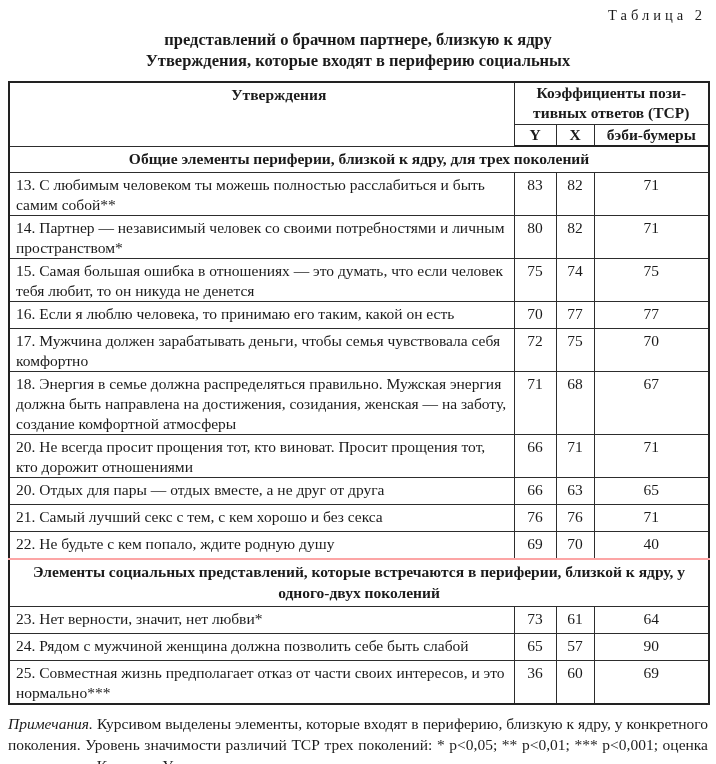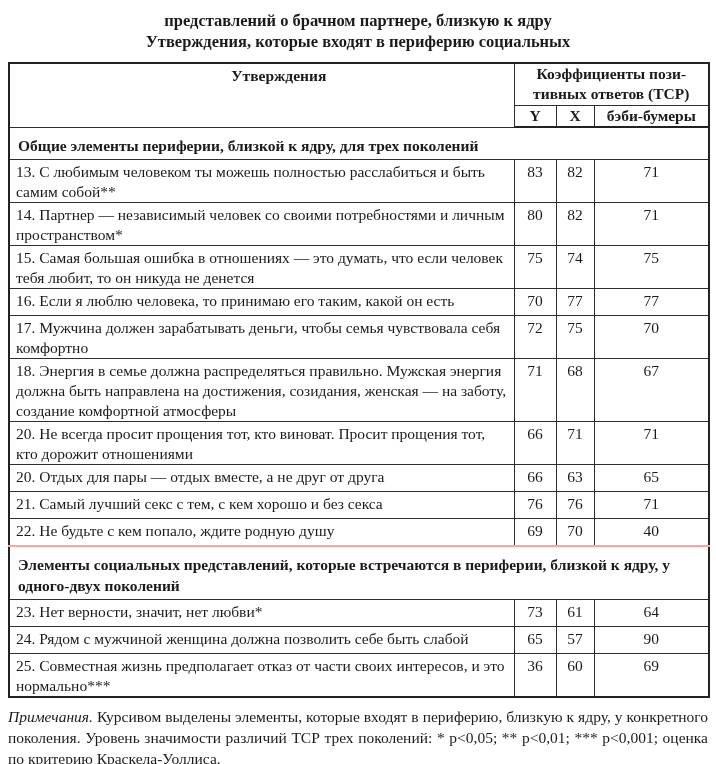--- a/index.html
+++ b/index.html
@@ -46,24 +46,24 @@
   }
   .th-statements{vertical-align:middle;padding-left:38px;}
   .th-group{line-height:1.3;padding:0 6px;}
   tr.subhead th{
     border-bottom:2px solid #222;
     padding:1px 2px 2px 2px;
     line-height:1.15;
   }
   td.section-header{
     font-weight:bold;
-    text-align:left;
+    text-align:center;
     font-size:15.5px;
     line-height:1.3;
-    padding:8px 8px 3px 8px;
+    padding:2px 8px 3px 8px;
     vertical-align:middle;
   }
   tr.sec2 td.section-header{border-top:2px solid #fca5a5;}
   td.stmt{
     font-size:15.5px;
     line-height:20px;
     padding:2px 6px 0 6px;
     text-align:left;
   }
   td.val{
@@ -80,20 +80,21 @@
     text-align:justify;
     margin:8px 0 0 0;
   }
   .notes-lead{font-style:italic;}
 </style>
 </head>
 <body>
 
 <div class="page">
 
+  <div class="table-label">Таблица 2</div>
 
   <div class="title">
     <div>представлений о брачном партнере, близкую к ядру</div>
     <div>Утверждения, которые входят в периферию социальных</div>
   </div>
 
   <table class="main">
     <colgroup>
       <col style="width:505px">
       <col style="width:42px">

